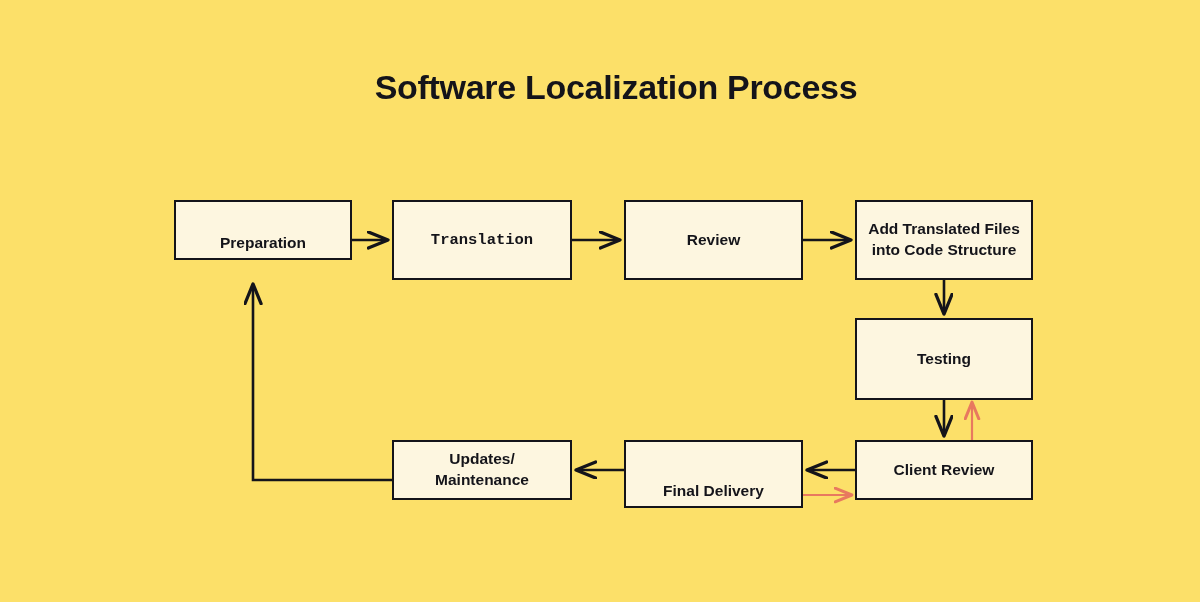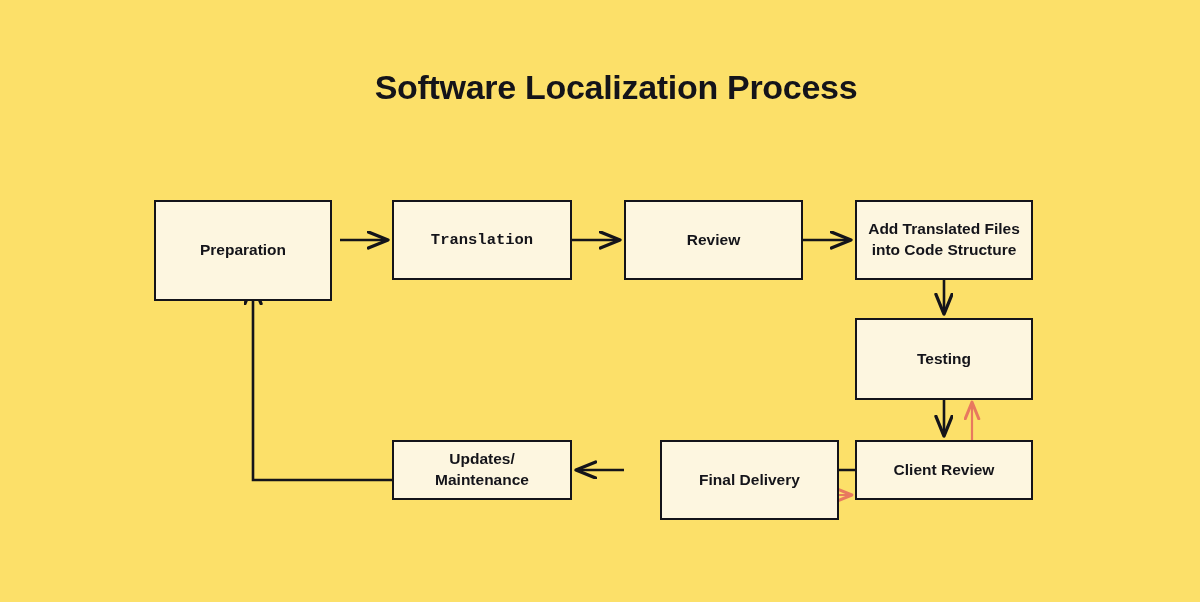--- a/index.html
+++ b/index.html
@@ -98,21 +98,21 @@
 
     <path class="edge-black" d="M855,470 L808,470" marker-end="url(#arrow-black)"></path>
 
     <path class="edge-red" d="M803,495 L851,495" marker-end="url(#arrow-red)"></path>
 
     <path class="edge-black" d="M624,470 L577,470" marker-end="url(#arrow-black)"></path>
 
     <path class="edge-black" d="M392,480 L253,480 L253,285" marker-end="url(#arrow-black)"></path>
   </svg>
 
-  <div class="node" style="left:154px; top:200px; width:178px; height:101px;">
+  <div class="node" style="left:174px; top:200px; width:178px; height:60px;align-items:flex-end;">
     <span class="node-label">Preparation</span>
   </div>
 
   <div class="node" style="left:392px; top:200px; width:180px; height:80px;font-family:Liberation Mono, monospace;">
     <span class="node-label">Translation</span>
   </div>
 
   <div class="node" style="left:624px; top:200px; width:179px; height:80px;">
     <span class="node-label">Review</span>
   </div>
@@ -123,21 +123,21 @@
   </div>
 
   <div class="node" style="left:855px; top:318px; width:178px; height:82px;">
     <span class="node-label">Testing</span>
   </div>
 
   <div class="node" style="left:855px; top:440px; width:178px; height:60px;">
     <span class="node-label">Client Review</span>
   </div>
 
-  <div class="node" style="left:660px; top:440px; width:179px; height:80px;">
+  <div class="node" style="left:624px; top:440px; width:179px; height:68px;align-items:flex-end;">
     <span class="node-label">Final Delivery</span>
   </div>
 
   <div class="node" style="left:392px; top:440px; width:180px; height:60px;">
     <span class="node-label">Updates/
 Maintenance</span>
   </div>
 
 </div>
 

